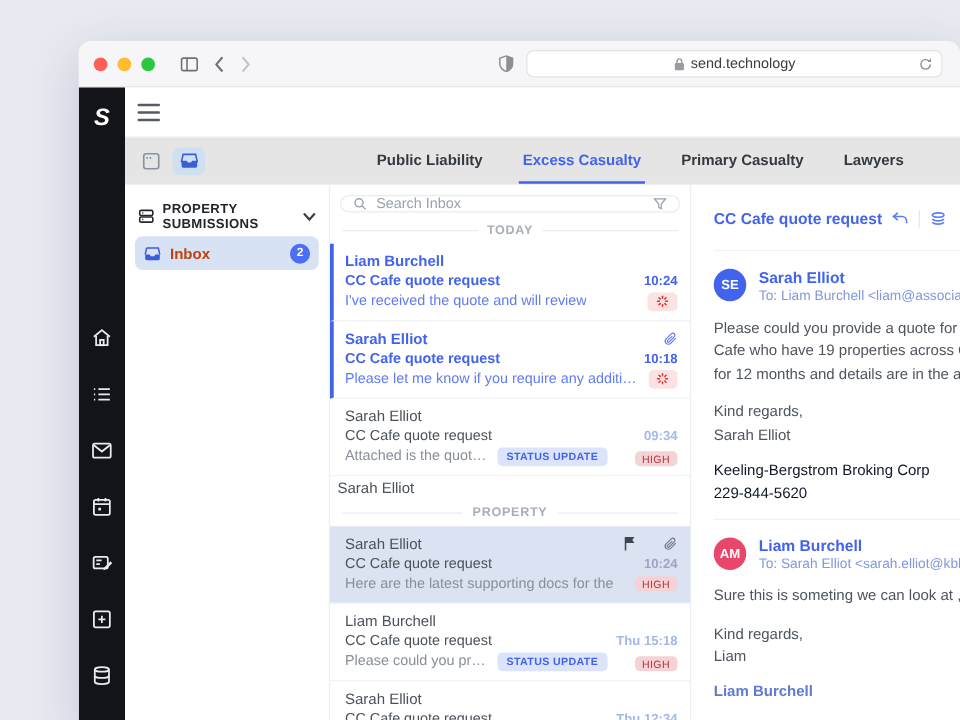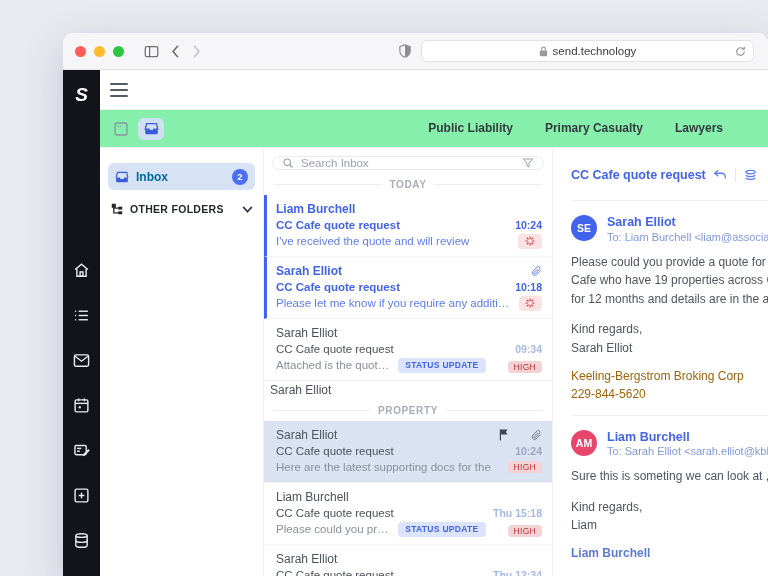--- a/index.html
+++ b/index.html
@@ -36,38 +36,38 @@
   .hamburger-cell { width:38px; display:flex; align-items:center; justify-content:center; }
   .hamburger { width:18px; display:flex; flex-direction:column; gap:4px; }
   .hamburger i { height:2px; background:#555b64; border-radius:1px; display:block; }
   .search-zone { width:384px; background:#f1f3f5; display:flex; align-items:center; padding:0 12px; gap:8px; }
   .search-zone .mag { color:#7d8691; display:flex; }
   .search-zone .ph { font-style:italic; color:#8a929e; font-size:12.5px; flex:1; }
   .slash-key { width:18px; height:18px; background:#fff; border:1px solid #dde1e6; border-radius:4px;
     font-size:10px; color:#868e96; display:flex; align-items:center; justify-content:center; }
 
   
-  .toolbar-row { height:38px; display:flex; align-items:center; border-bottom:1px solid #eef0f3; padding-left:13px; background:#86efac; }
+  .toolbar-row { height:38px; display:flex; align-items:center; border-bottom:1px solid #eef0f3; padding-left:13px; background:#e5e5e5; }
   .view-toggle { display:flex; align-items:center; gap:9px; }
   .tgl-plain { color:#8a929e; display:flex; }
   .tgl-active { width:26px; height:22px; background:#cfe0f1; border-radius:6px; color:#3b5bdb; display:flex; align-items:center; justify-content:center; }
   .tabs { margin-left:auto; display:flex; gap:26px; padding-right:42px; height:100%; align-items:stretch; }
   .tab { display:flex; align-items:center; font-size:12px; font-weight:700; color:#343a40; border-bottom:2.5px solid transparent; padding:0 3px; cursor:default; }
   .tab.active { color:#4263eb; border-bottom-color:#4263eb; }
 
   .content { flex:1; display:flex; min-height:0; }
 
   
   .folders { width:163px; flex-shrink:0; padding:12px 8px 0 8px; }
   .f-head { display:flex; align-items:center; gap:6px; height:26px; color:#23272c; font-size:10.5px; font-weight:700; letter-spacing:.3px; padding:0 2px; }
   .f-head .fic { color:#23272c; display:flex; }
   .f-head .chev { margin-left:auto; color:#3c4148; display:flex; }
   .f-item { display:flex; align-items:center; gap:7px; height:27px; background:#d7e2f4; border-radius:6px; padding:0 7px; margin:3px 0 6px 0; }
   .f-item .fic { color:#3b5bdb; display:flex; }
-  .f-item .lbl { color:#0369a1; font-size:12px; font-weight:700; }
+  .f-item .lbl { color:#c2410c; font-size:12px; font-weight:700; }
   .f-badge { margin-left:auto; width:16px; height:16px; border-radius:50%; background:#4c6ef5; color:#fff; font-size:9.5px; font-weight:700;
     display:flex; align-items:center; justify-content:center; }
 
   
   .listpane { width:290px; flex-shrink:0; border-left:1px solid #eef0f3; border-right:1px solid #eef0f3; display:flex; flex-direction:column; overflow:hidden; position:relative; background:#fff; }
   .list-search { margin:8px 8px 4px 8px; height:26px; border:1px solid #e9ecef; border-radius:7px; display:flex; align-items:center; gap:7px; padding:0 9px; }
   .list-search .mag { color:#98a0ab; display:flex; }
   .list-search .ph { color:#9aa2ad; font-size:11.5px; flex:1; }
   .list-search .funnel { color:#9aa2ad; display:flex; }
   .group-div { display:flex; align-items:center; gap:8px; padding:5px 10px; }
@@ -102,21 +102,21 @@
   .msg-head { display:flex; gap:10px; align-items:flex-start; }
   .avatar { width:26px; height:26px; border-radius:50%; color:#fff; font-size:10.5px; font-weight:700;
     display:flex; align-items:center; justify-content:center; flex-shrink:0; }
   .msg-name { color:#4263eb; font-size:12.5px; font-weight:700; line-height:1.25; }
   .msg-to { color:#8298dc; font-size:11px; white-space:nowrap; }
   .msg-body { margin-top:10px; font-size:12px; color:#4e555e; line-height:1.55; }
   .msg-body .bl { white-space:nowrap; }
   .msg-body .gap { height:12px; }
   .sig { margin-top:9px; font-size:12px; line-height:1.5; }
   .sig .s1 { color:#5f7ad2; font-weight:700; }
-  .sig .s2, .sig .s3 { color:#a16207; }
+  .sig .s2, .sig .s3 { color:#0f172a; }
 
   svg { display:block; }
 </style>
 </head>
 <body>
 
 <div class="window">
 
   <div class="browser-bar">
     <div class="traffic">
@@ -249,55 +249,55 @@
           </span>
           <span class="tgl-active">
             <svg width="15" height="15" viewBox="0 0 24 24" fill="currentColor">
                 <path d="M4 4 h16 l2 9 h-6 l-1.5 2.5 h-5 L8 13 H2 Z" fill="none" stroke="currentColor" stroke-width="2"></path>
                 <path d="M2 13 h6 l1.5 2.5 h5 L16 13 h6 v6 a2 2 0 0 1 -2 2 H4 a2 2 0 0 1 -2 -2 Z"></path>
               </svg>
           </span>
         </div>
         <div class="tabs">
           <div class="tab">Public Liability</div>
+          <div class="tab active">Excess Casualty</div>
           <div class="tab">Primary Casualty</div>
           <div class="tab">Lawyers</div>
         </div>
       </div>
 
       <div class="content">
 
         <div class="folders">
+          <div class="f-head">
+            <span class="fic">
+              <svg width="14" height="14" viewBox="0 0 24 24" fill="none" stroke="currentColor" stroke-width="2.2">
+                  <rect x="3" y="4" width="18" height="7" rx="2"></rect>
+                  <rect x="3" y="13" width="18" height="7" rx="2"></rect>
+                  <line x1="6.5" y1="7.5" x2="8" y2="7.5"></line>
+                  <line x1="6.5" y1="16.5" x2="8" y2="16.5"></line>
+                </svg>
+            </span>
+            <span>PROPERTY SUBMISSIONS</span>
+            <span class="chev">
+              <svg width="11" height="7" viewBox="0 0 12 8" fill="none" stroke="currentColor" stroke-width="2">
+                  <polyline points="1,1 6,6.5 11,1"></polyline>
+                </svg>
+            </span>
+          </div>
           <div class="f-item">
             <span class="fic">
               <svg width="14" height="14" viewBox="0 0 24 24" fill="currentColor">
                   <path d="M2 13 h6 l1.5 2.5 h5 L16 13 h6 v6 a2 2 0 0 1 -2 2 H4 a2 2 0 0 1 -2 -2 Z"></path>
                   <path d="M4 4 h16 l2 9" fill="none" stroke="currentColor" stroke-width="2"></path>
                   <path d="M2 13 l2 -9" fill="none" stroke="currentColor" stroke-width="2"></path>
                 </svg>
             </span>
             <span class="lbl">Inbox</span>
             <span class="f-badge">2</span>
-          </div>
-          <div class="f-head">
-            <span class="fic">
-              <svg width="14" height="14" viewBox="0 0 24 24" fill="none" stroke="currentColor" stroke-width="2.2">
-                  <rect x="3" y="3" width="7" height="7" fill="currentColor" stroke="none"></rect>
-                  <rect x="14" y="8" width="7" height="5" fill="currentColor" stroke="none"></rect>
-                  <rect x="14" y="16" width="7" height="5" fill="currentColor" stroke="none"></rect>
-                  <path d="M6.5 10 V18.5 h7.5"></path>
-                  <path d="M6.5 10.5 h7.5"></path>
-                </svg>
-            </span>
-            <span>OTHER FOLDERS</span>
-            <span class="chev">
-              <svg width="11" height="7" viewBox="0 0 12 8" fill="none" stroke="currentColor" stroke-width="2">
-                  <polyline points="1,1 6,6.5 11,1"></polyline>
-                </svg>
-            </span>
           </div>
         </div>
 
         <div class="listpane">
           <div class="list-search">
             <span class="mag">
               <svg width="12" height="12" viewBox="0 0 24 24" fill="none" stroke="currentColor" stroke-width="2.2">
                   <circle cx="10.5" cy="10.5" r="6.5"></circle>
                   <line x1="15.5" y1="15.5" x2="21" y2="21"></line>
                 </svg>

